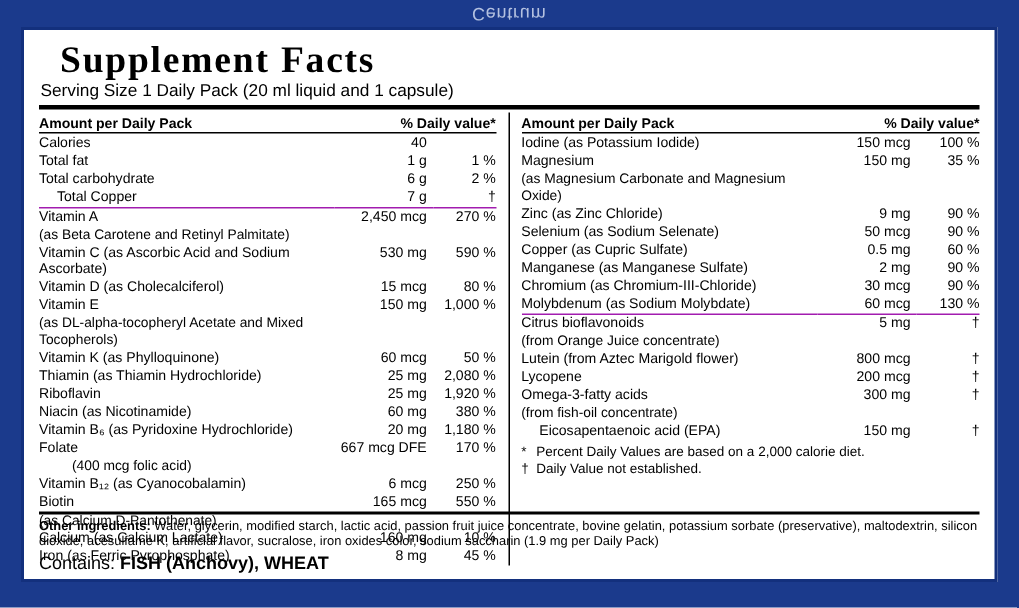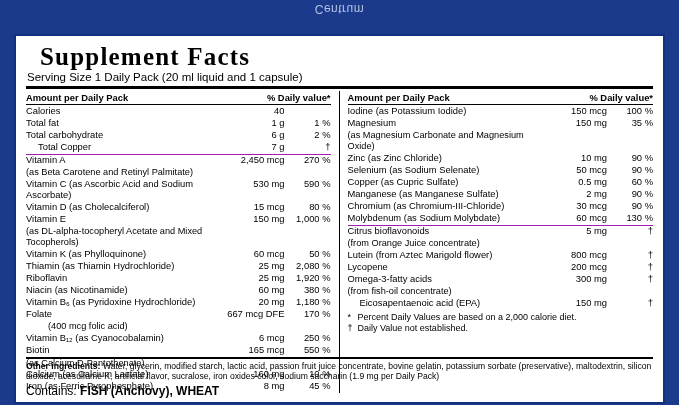--- a/index.html
+++ b/index.html
@@ -15,21 +15,21 @@
     top:2px;left:0;right:0;
     text-align:center;
     color:#cfd9ef;
     font-size:12px;
     letter-spacing:.5px;
     transform:scaleY(-1);
     opacity:.85;
   }
   .panel{
     position:absolute;
-    left:14px;top:34px;
+    left:14px;top:18px;
     width:651px;height:370px;
     background:#ffffff;
     border:2px solid #13307d;
     box-sizing:border-box;
     padding:6px 10px 4px 10px;
   }
   .title{
     font-family:"Liberation Serif", serif;
     font-size:25px;
     font-weight:bold;
@@ -257,21 +257,21 @@
               <td class="amt">150 mg</td>
               <td class="dv">35 %</td>
             </tr>
             <tr>
               <td class="name sub">(as Magnesium Carbonate and Magnesium Oxide)</td>
               <td class="amt"></td>
               <td class="dv"></td>
             </tr>
             <tr>
               <td class="name">Zinc (as Zinc Chloride)</td>
-              <td class="amt">10 mg</td>
+              <td class="amt">9 mg</td>
               <td class="dv">90 %</td>
             </tr>
             <tr>
               <td class="name">Selenium (as Sodium Selenate)</td>
               <td class="amt">50 mcg</td>
               <td class="dv">90 %</td>
             </tr>
             <tr>
               <td class="name">Copper (as Cupric Sulfate)</td>
               <td class="amt">0.5 mg</td>

